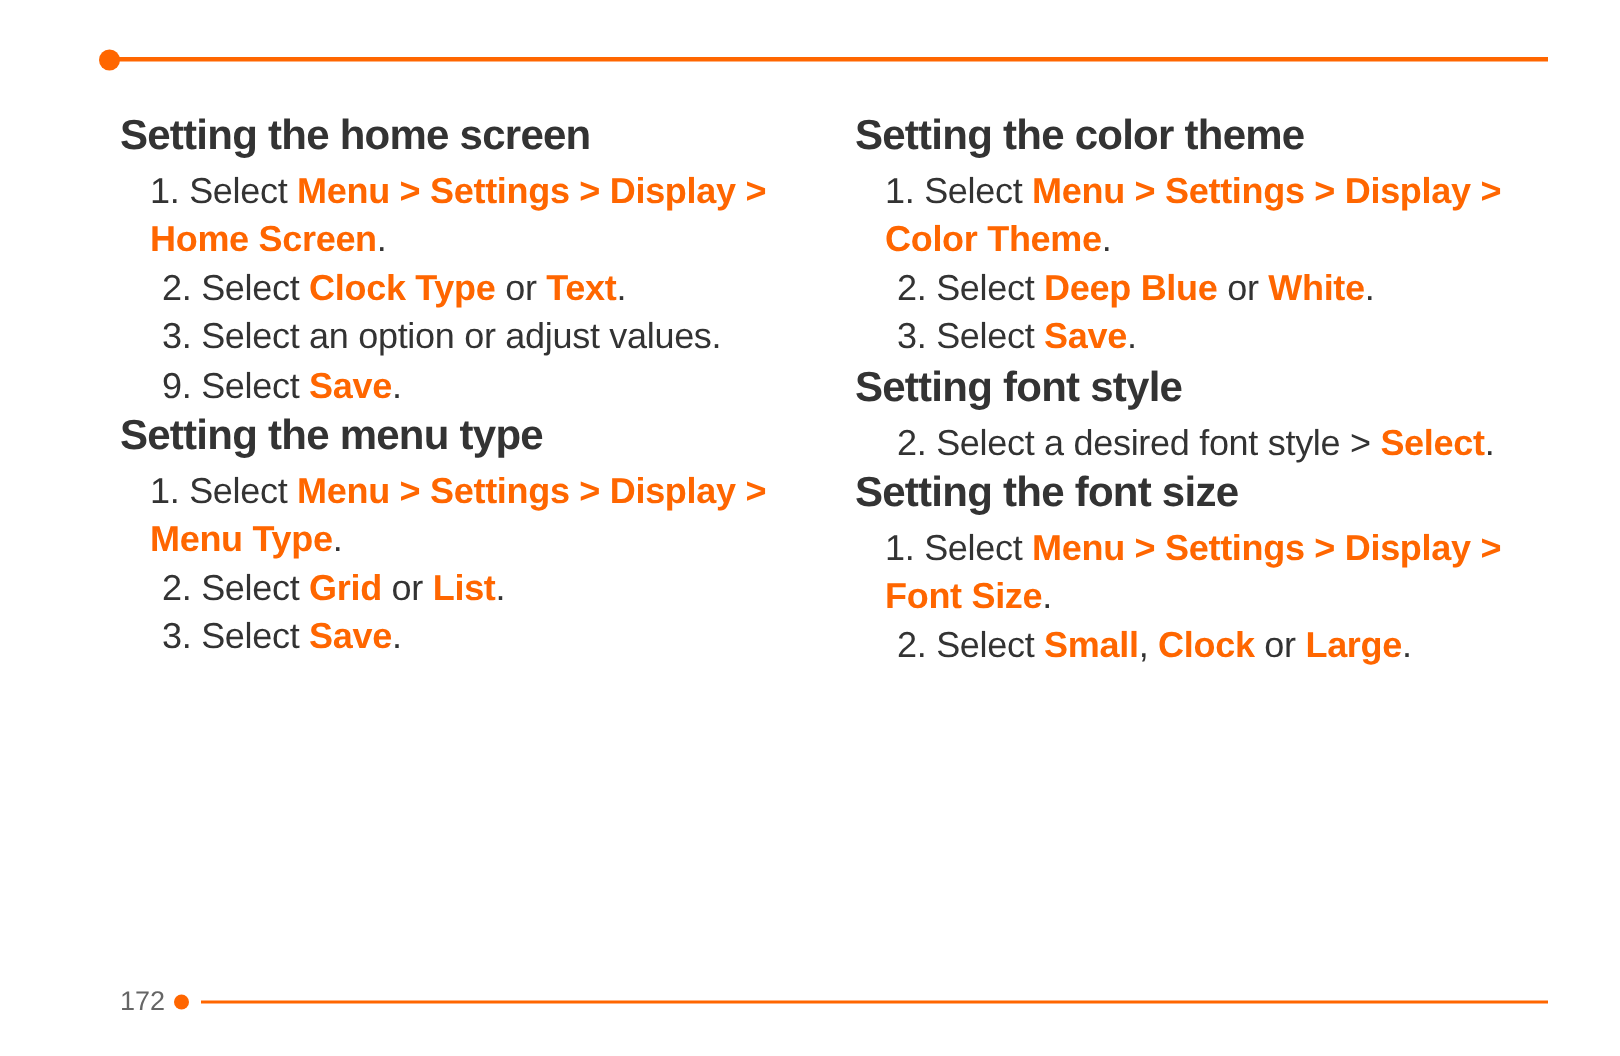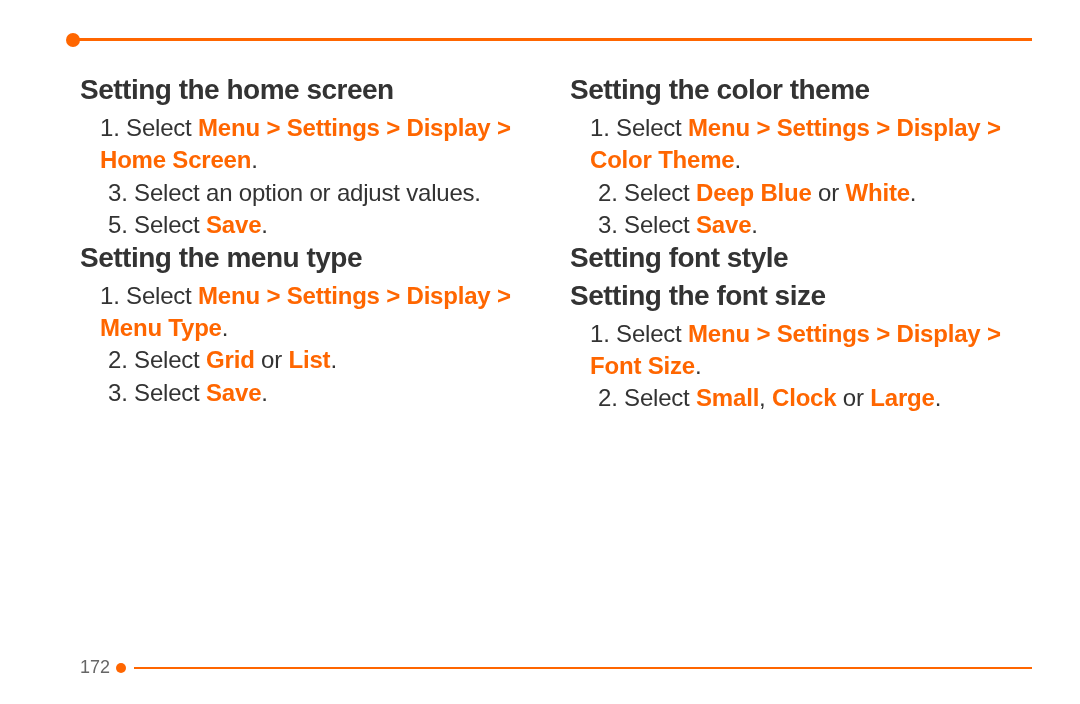--- a/index.html
+++ b/index.html
@@ -75,23 +75,26 @@
 
 <div class="cols">
 
   <div class="col">
 
     <div class="sect">
       <h2>Setting the home screen</h2>
       <div class="step first">
         <span class="num">1.  Select </span><span class="hl">Menu &gt; Settings &gt; Display &gt; Home Screen</span><span>.</span>
       </div>
+      <div class="step">
+        <span>2. Select </span><span class="hl">Clock Type</span><span> or </span><span class="hl">Text</span><span>.</span>
+      </div>
       <div class="step">3. Select an option or adjust values.</div>
       <div class="step">
-        <span>5. Select </span><span class="hl">Save</span><span>.</span>
+        <span>9. Select </span><span class="hl">Save</span><span>.</span>
       </div>
     </div>
 
     <div class="sect">
       <h2>Setting the menu type</h2>
       <div class="step first">
         <span>1.  Select </span><span class="hl">Menu &gt; Settings &gt; Display &gt; Menu Type</span><span>.</span>
       </div>
       <div class="step">
         <span>2. Select </span><span class="hl">Grid</span><span> or </span><span class="hl">List</span><span>.</span>
@@ -113,20 +116,23 @@
       <div class="step">
         <span>2. Select </span><span class="hl">Deep Blue</span><span> or </span><span class="hl">White</span><span>.</span>
       </div>
       <div class="step">
         <span>3. Select </span><span class="hl">Save</span><span>.</span>
       </div>
     </div>
 
     <div class="sect">
       <h2>Setting font style</h2>
+      <div class="step">
+        <span>2. Select a desired font style &gt; </span><span class="hl">Select</span><span>.</span>
+      </div>
     </div>
 
     <div class="sect">
       <h2>Setting the font size</h2>
       <div class="step first">
         <span>1.  Select </span><span class="hl">Menu &gt; Settings &gt; Display &gt; Font Size</span><span>.</span>
       </div>
       <div class="step">
         <span>2. Select </span><span class="hl">Small</span><span>, </span><span class="hl">Clock</span><span> or </span><span class="hl">Large</span><span>.</span>
       </div>

